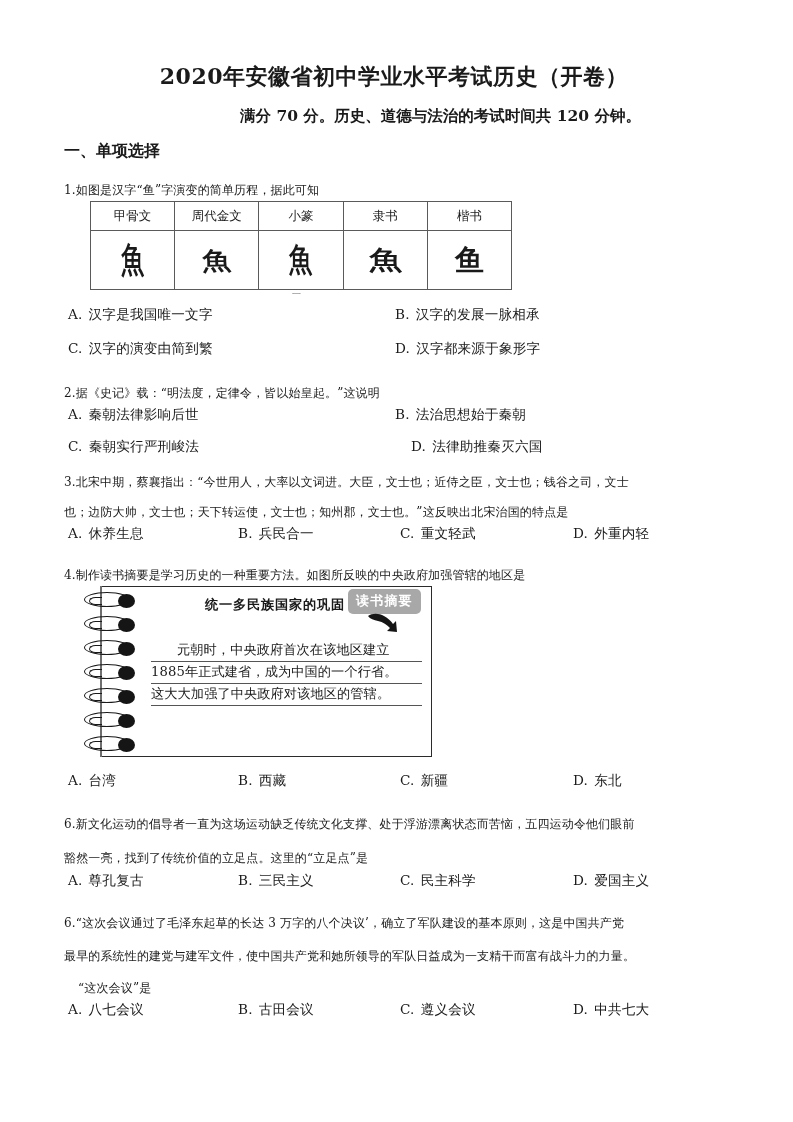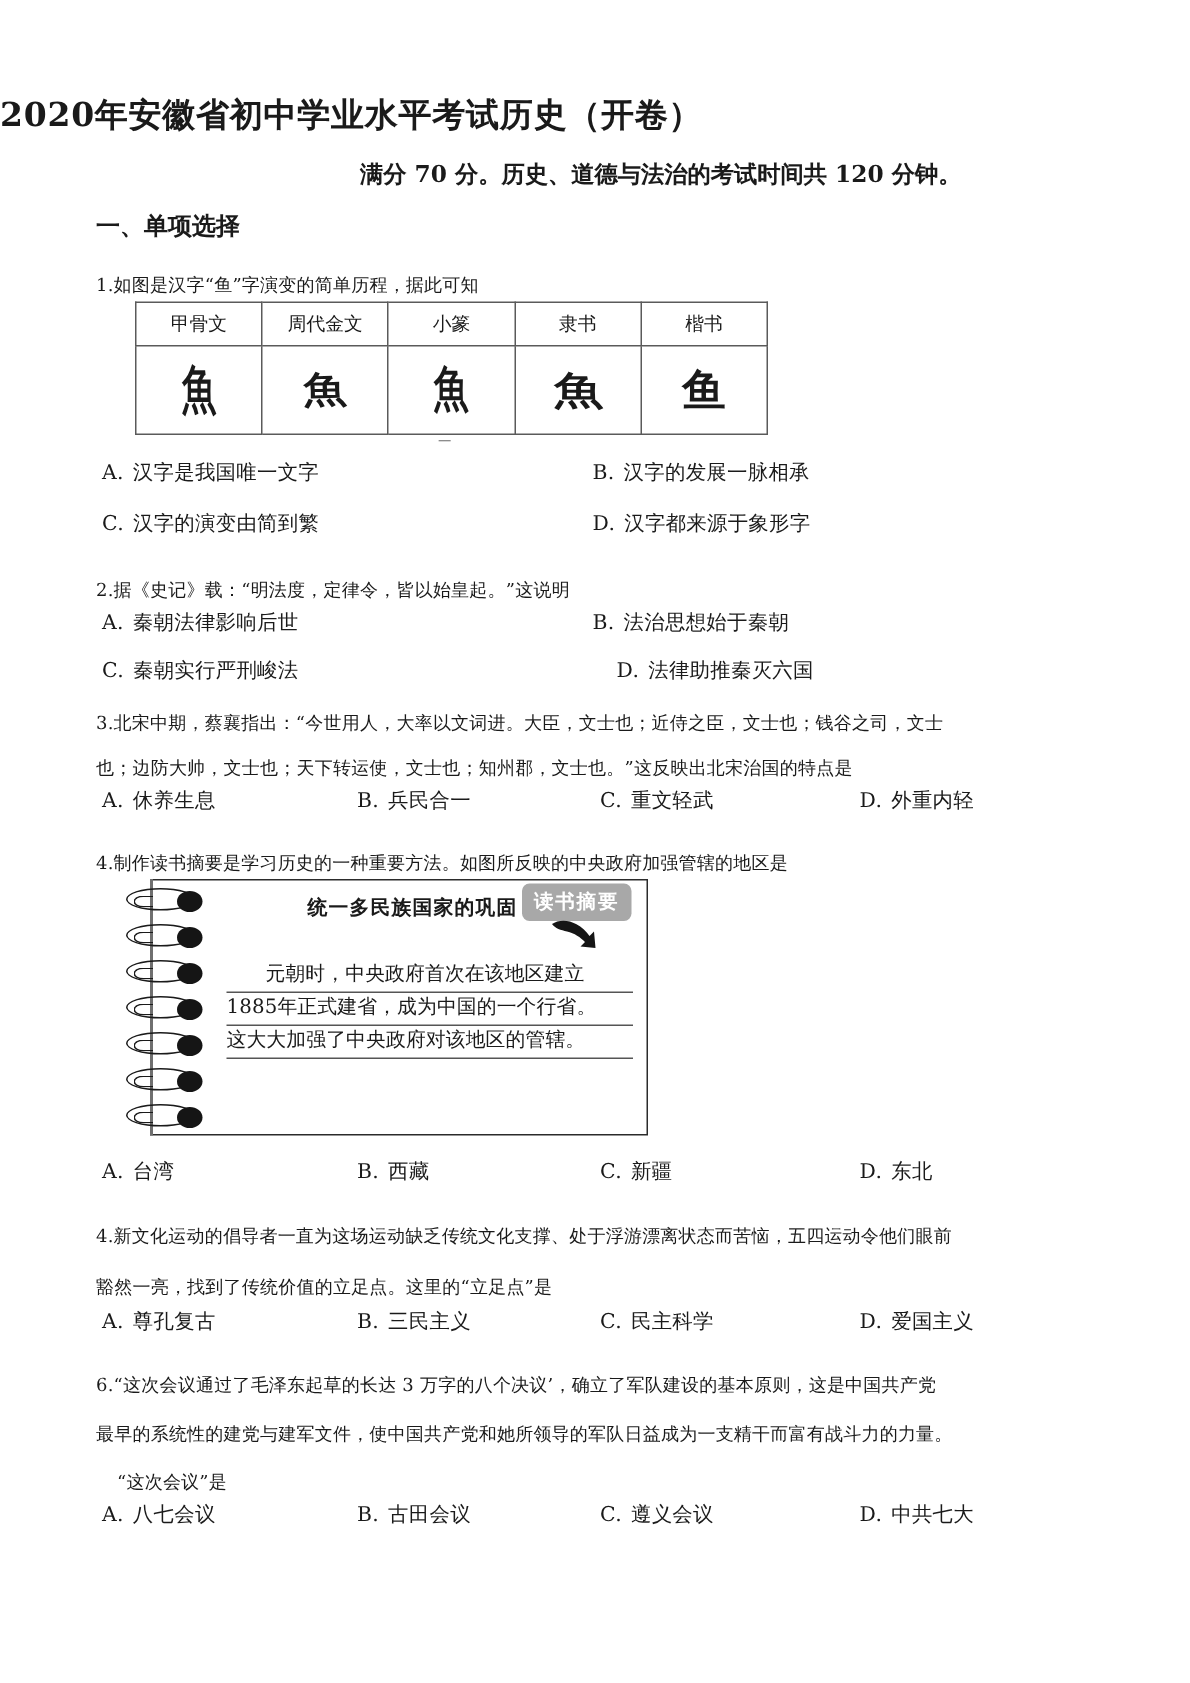--- a/index.html
+++ b/index.html
@@ -21,21 +21,21 @@
     width: 793px;
     height: 1122px;
     background: #fff;
   }
 
   
   .doc-title {
     position: absolute;
     left: 0; top: 62px;
     width: 628px;
-    text-align: left;
+    text-align: right;
     font-size: 22px;
     font-weight: bold;
     letter-spacing: 0.5px;
     font-family: "DejaVu Serif", "Liberation Serif", serif;
   }
   .doc-subtitle {
     position: absolute;
     left: 0; top: 106px;
     width: 793px;
     text-align: center;
@@ -390,21 +390,21 @@
   <div class="opt" style="left:238px; top:772px">
     <span class="lbl">B.</span><span>西藏</span>
   </div>
   <div class="opt" style="left:400px; top:772px">
     <span class="lbl">C.</span><span>新疆</span>
   </div>
   <div class="opt" style="left:573px; top:772px">
     <span class="lbl">D.</span><span>东北</span>
   </div>
 
-  <div class="qline" style="top:806px">4.新文化运动的倡导者一直为这场运动缺乏传统文化支撑、处于浮游漂离状态而苦恼，五四运动令他们眼前</div>
+  <div class="qline" style="top:806px">6.新文化运动的倡导者一直为这场运动缺乏传统文化支撑、处于浮游漂离状态而苦恼，五四运动令他们眼前</div>
   <div class="qline" style="top:840px">豁然一亮，找到了传统价值的立足点。这里的“立足点”是</div>
 
   <div class="opt" style="left:68px; top:872px">
     <span class="lbl">A.</span><span>尊孔复古</span>
   </div>
   <div class="opt" style="left:238px; top:872px">
     <span class="lbl">B.</span><span>三民主义</span>
   </div>
   <div class="opt" style="left:400px; top:872px">
     <span class="lbl">C.</span><span>民主科学</span>

